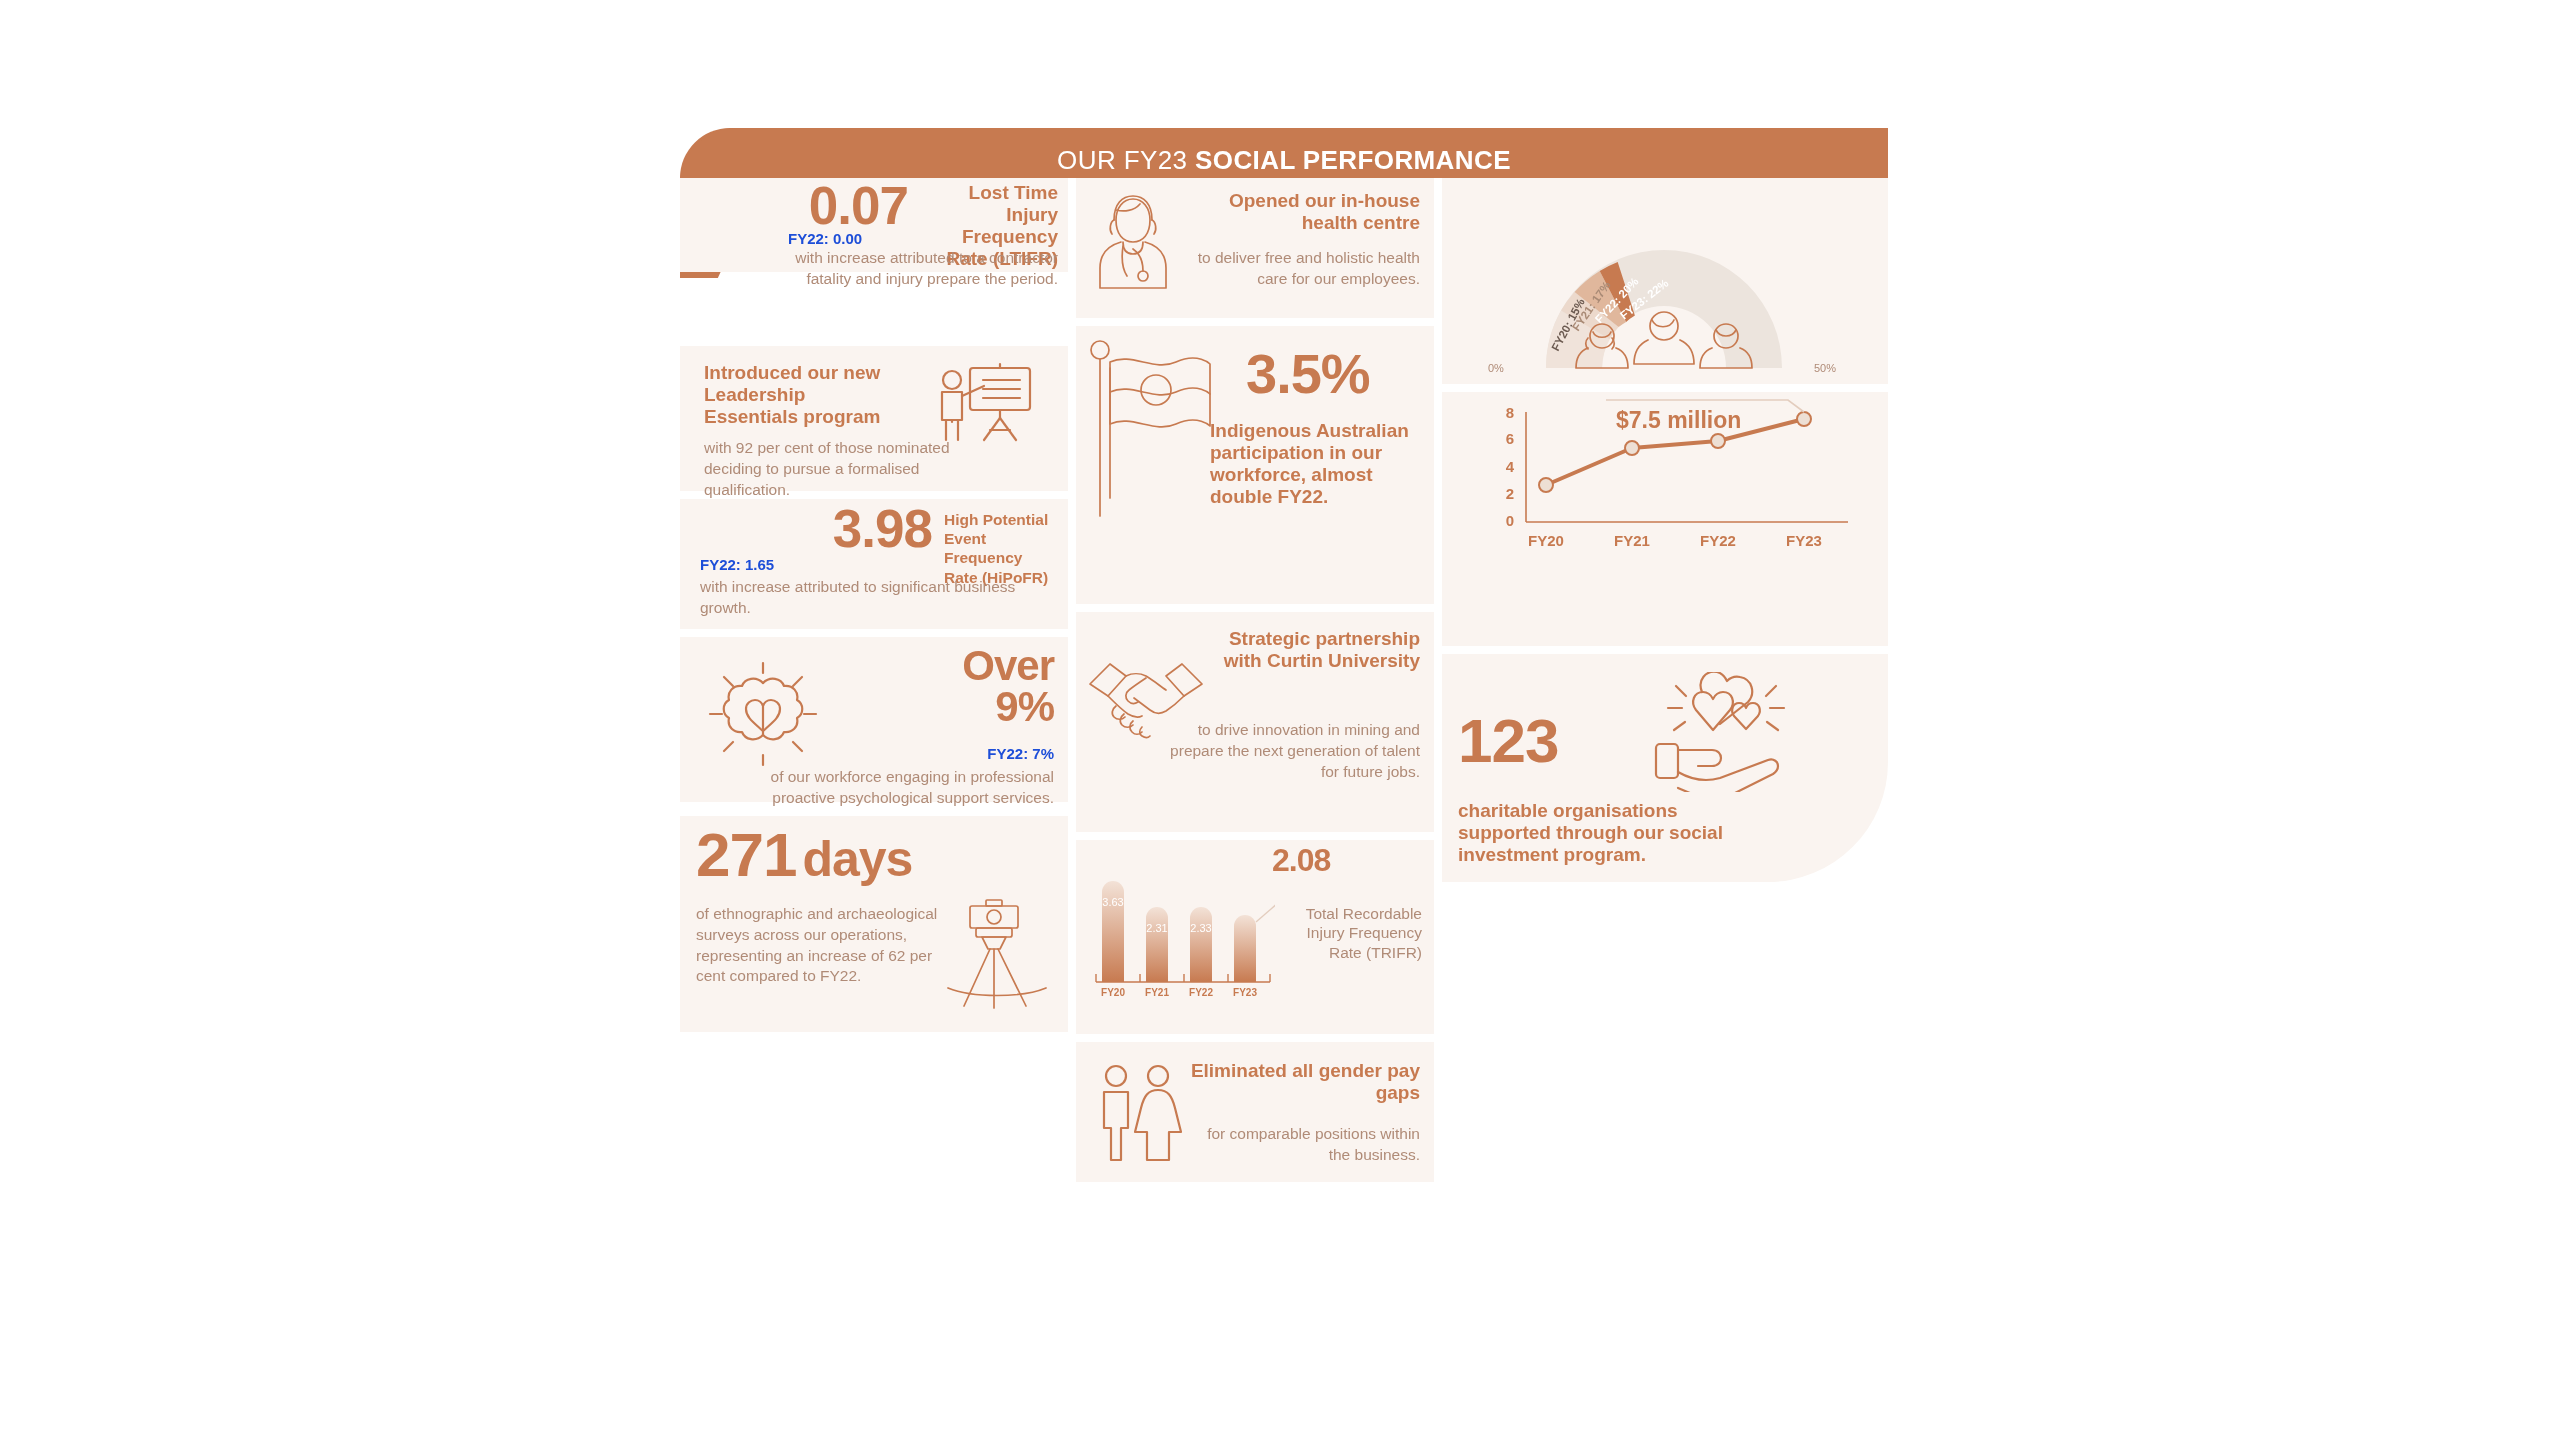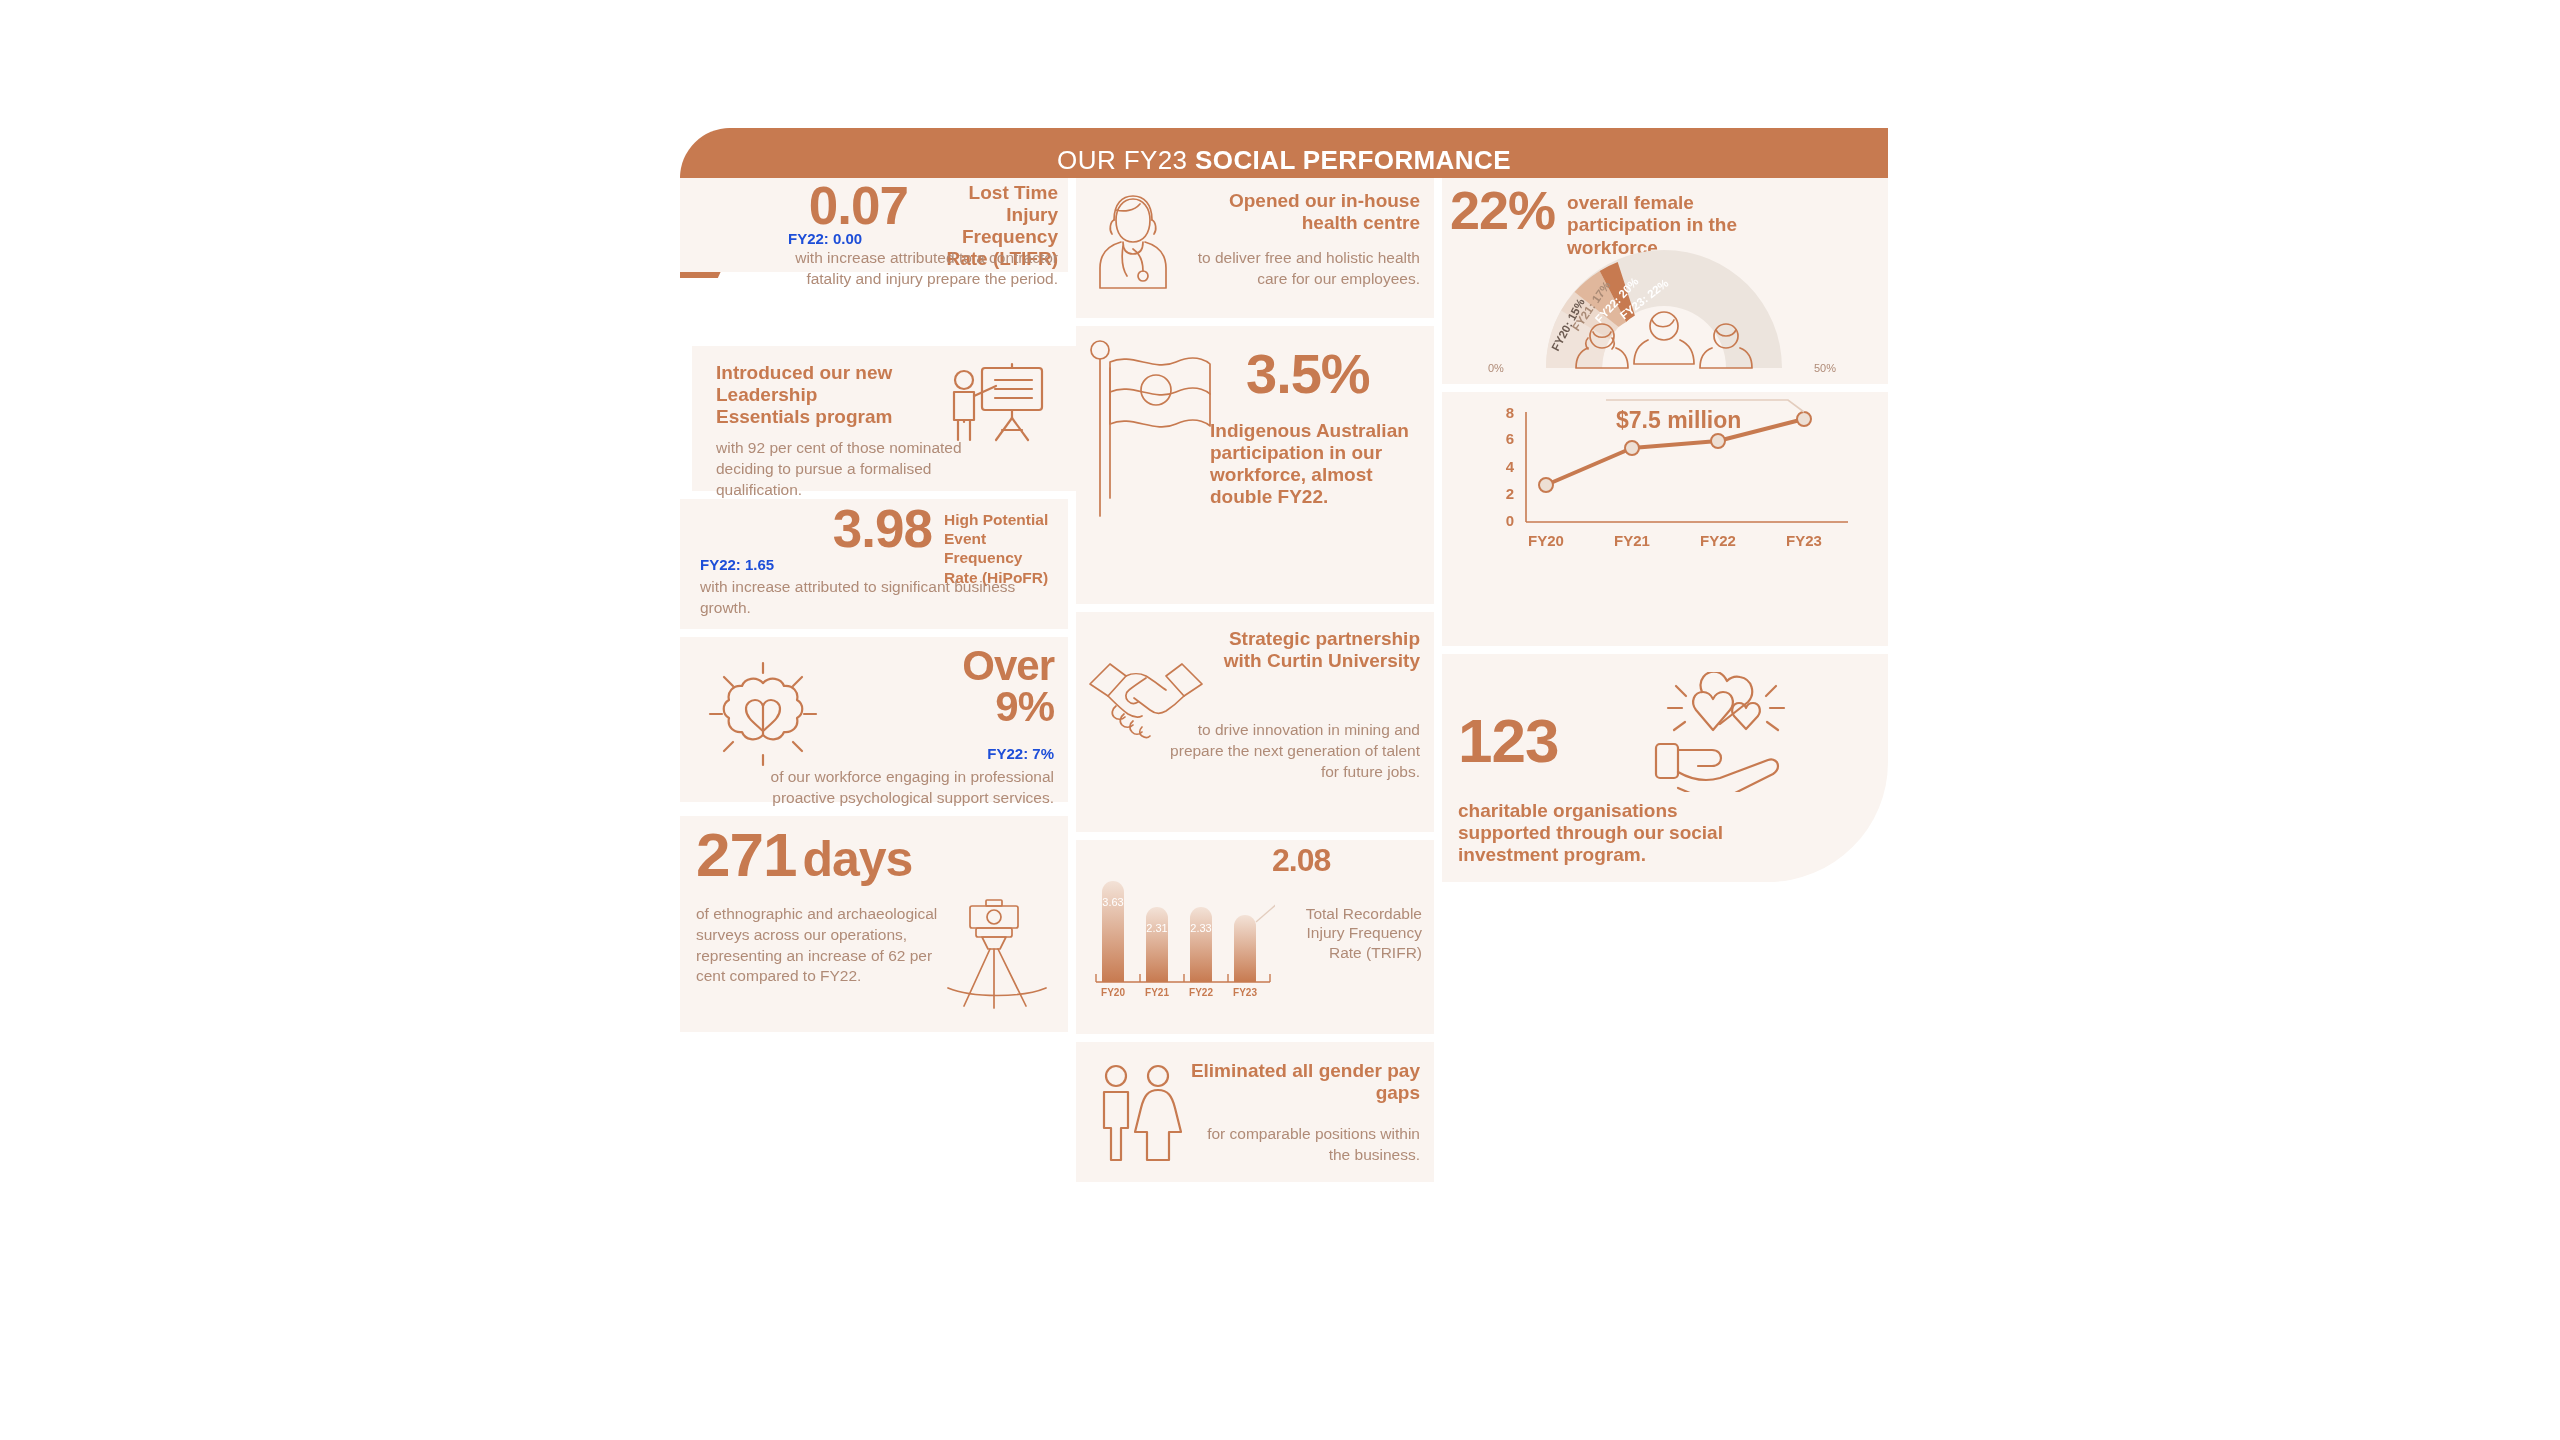--- a/index.html
+++ b/index.html
@@ -46,21 +46,21 @@
   
   
   #card-ltifr{top:0;height:94px;}
   #card-ltifr .row{position:absolute;left:0;top:4px;width:388px;display:flex;align-items:flex-start;justify-content:flex-end;gap:10px;padding-right:10px;box-sizing:border-box;}
   #card-ltifr .num{font-size:53px;}
   #card-ltifr .lbl{font-size:19px;text-align:right;width:140px;}
   #card-ltifr .fy{position:absolute;left:108px;top:52px;}
   #card-ltifr .body{position:absolute;right:10px;top:70px;width:300px;text-align:right;}
 
   
-  #card-leader{top:168px;height:145px;margin-left:12px;}
+  #card-leader{top:168px;height:145px;}
   #card-leader .lead{position:absolute;left:24px;top:16px;width:200px;font-size:19px;}
   #card-leader .body{position:absolute;left:24px;top:92px;width:270px;}
   #card-leader .icon{position:absolute;left:248px;top:14px;}
 
   
   #card-hipo{top:321px;height:130px;}
   #card-hipo .row{position:absolute;left:0;top:6px;width:388px;display:flex;align-items:flex-start;justify-content:flex-end;gap:12px;padding-right:16px;box-sizing:border-box;}
   #card-hipo .num{font-size:53px;}
   #card-hipo .lbl{font-size:15.5px;text-align:left;width:108px;line-height:1.24;padding-top:5px;}
   #card-hipo .fy{position:absolute;left:20px;top:57px;}
@@ -353,24 +353,20 @@
               <circle cx="66" cy="14" r="10"></circle>
               <path d="M66 28c-10 0-14 6-17 18l-6 24h12v28h22V70h12l-6-24c-3-12-7-18-17-18z"></path>
             </g>
           </svg>
         </div>
         <div class="lead">Eliminated all gender pay gaps</div>
         <div class="body">for comparable positions within the business.</div>
       </div>
 
       <div class="card c3" id="card-female">
-        <div class="row">
-          <div class="big num">22%</div>
-          <div class="lead lbl">overall female participation in the workforce.</div>
-        </div>
         <div class="gauge">
           <svg width="412" height="132" viewBox="0 0 412 132">
 
             <path d="M88 120a118 118 0 0 1 236 0h-56a62 62 0 0 0-124 0z" fill="#ece4dd"></path>
 
             <path d="M88 120a118 118 0 0 1 15.0-57.6l48.8 28.8A62 62 0 0 0 144 120z" fill="#f0e3da"></path>
 
             <path d="M103.0 62.4a118 118 0 0 1 13.6-18.4l44.0 35.0A62 62 0 0 0 151.8 91.2z" fill="#ecd9cc"></path>
 
             <path d="M116.6 44.0a118 118 0 0 1 25.1-21.0l26.4 50.9A62 62 0 0 0 160.6 79.0z" fill="#e0b79c"></path>

